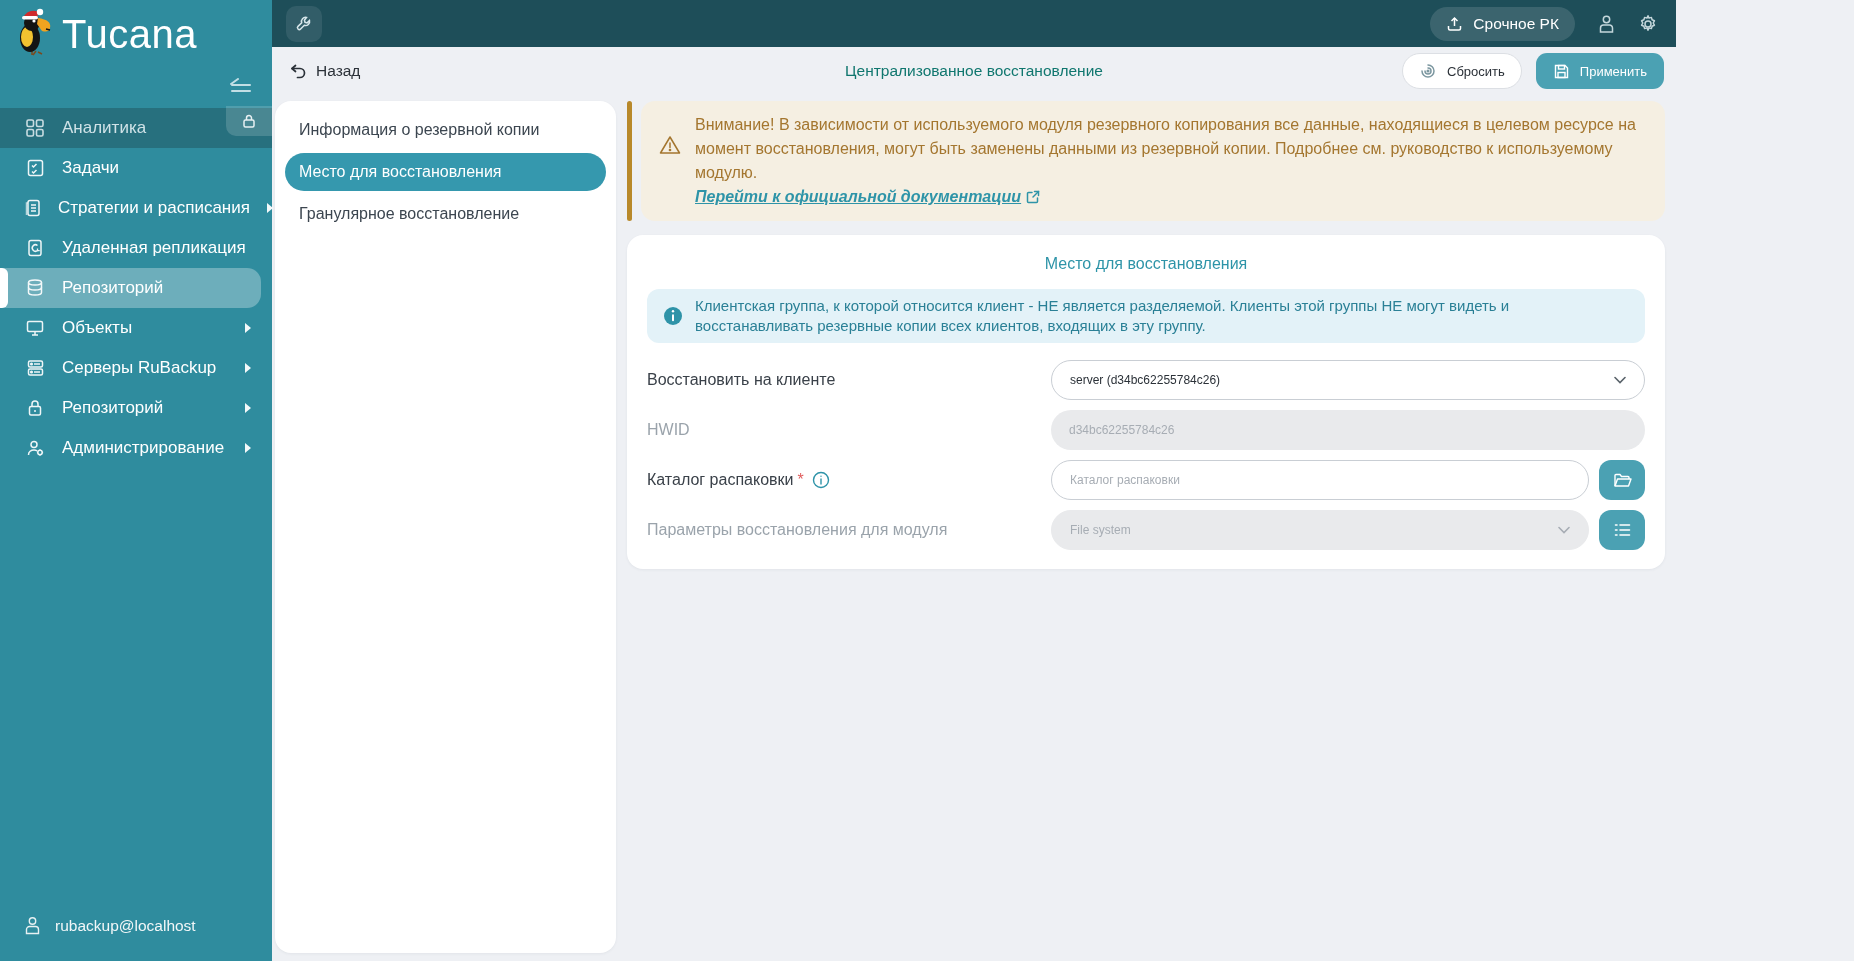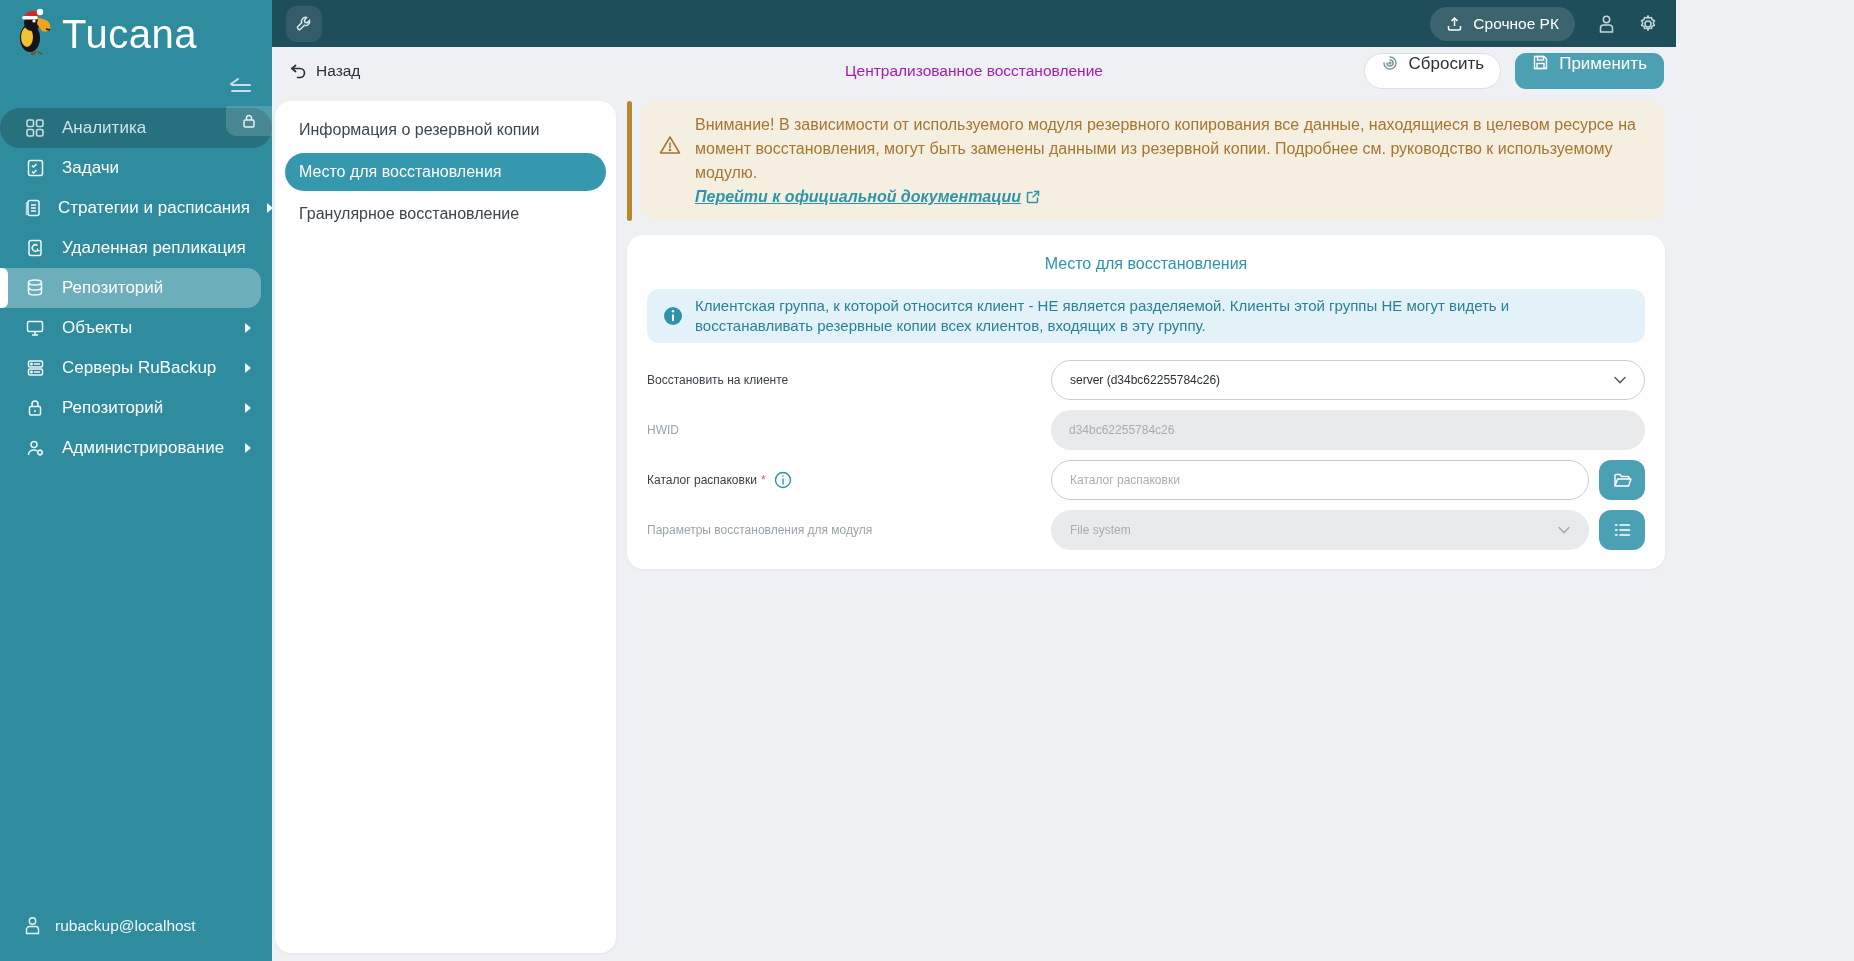--- a/index.html
+++ b/index.html
@@ -12,21 +12,21 @@
   .sidebar { width:272px; min-width:272px; background:#2F8C9E; color:#fff;
     display:flex; flex-direction:column; position:relative; }
   .main { flex:1; display:flex; flex-direction:column; min-width:0; }
 
   
   .logo-row { display:flex; align-items:flex-start; gap:10px; padding:8px 10px 0 12px; height:58px; }
   .logo-title { font-size:40px; font-weight:500; color:#fff; letter-spacing:.5px; line-height:52px; }
   .collapse-btn { position:absolute; top:76px; right:18px; cursor:pointer; opacity:.85; }
   .nav { margin-top:50px; display:flex; flex-direction:column; }
   .nav-item { position:relative; height:40px; display:flex; align-items:center; gap:16px;
-    padding:0 18px 0 24px; font-size:17px; color:#fff; cursor:pointer;border-radius:20px; }
+    padding:0 18px 0 24px; font-size:17px; color:#fff; cursor:pointer; }
   .nav-item .nav-label { flex:1; white-space:nowrap; font-weight:400; }
   .nav-icon { width:22px; display:flex; justify-content:center; opacity:.92; }
   .nav-item.locked { background:#27707E; color:#cfe2e7; }
   .nav-item.active { background:rgba(255,255,255,.30); border-radius:0 14px 14px 0; margin-right:11px; }
   .active-bar { position:absolute; left:0; top:0; width:8px; height:40px; background:#fff; border-radius:0 6px 6px 0; }
   .lock-badge { position:absolute; right:0; top:-2px; width:46px; height:30px;
     background:rgba(255,255,255,.16); border-radius:0 0 0 10px;
     display:flex; align-items:center; justify-content:center; }
   .nav-chevron { width:10px; opacity:.95; }
   .sidebar-user { margin-top:auto; display:flex; align-items:center; gap:14px;
@@ -38,25 +38,25 @@
     display:flex; align-items:center; justify-content:center; cursor:pointer; }
   .topbar-right { margin-left:auto; display:flex; align-items:center; gap:22px; }
   .urgent-btn { background:rgba(255,255,255,.13); border-radius:17px; height:34px; padding:0 16px;
     display:flex; align-items:center; gap:10px; color:#fff; font-size:15.5px; cursor:pointer; }
   .icon-btn { cursor:pointer; opacity:.9; }
 
   
   .header { height:48px; display:flex; align-items:center; padding:0 12px 0 18px; }
   .back-btn { display:flex; align-items:center; gap:10px; font-size:15.5px; color:#2B3138; cursor:pointer; }
   .page-title { position:absolute; left:50%; transform:translateX(-50%);
-    font-size:15.5px; color:#a21caf; font-weight:400; }
+    font-size:15.5px; color:#0f766e; font-weight:400; }
   .header { position:relative; }
   .header-actions { margin-left:auto; display:flex; gap:14px; }
-  .btn { height:36px; border-radius:11px; display:flex; align-items:flex-start; gap:10px;
-    font-size:17px; padding:0 16px; cursor:pointer; border:1px solid transparent; }
+  .btn { height:36px; border-radius:11px; display:flex; align-items:center; gap:10px;
+    font-size:13px; padding:0 16px; cursor:pointer; border:1px solid transparent; }
   .btn-reset { background:#fff; border-color:#DCDFE4; color:#2B3138; border-radius:18px; }
   .btn-apply { background:#4BA1B3; color:#fff; }
 
   
   .content { position:relative; flex:1; padding:6px 11px 8px 3px; display:flex; gap:11px; }
   .card { background:#fff; border-radius:16px; box-shadow:0 1px 3px rgba(30,50,60,.06); }
   .left-card { width:341px; min-width:341px; padding:10px; display:flex; flex-direction:column; gap:4px; }
   .tab { height:38px; display:flex; align-items:center; padding:0 14px; font-size:16px;
     color:#3C4650; border-radius:19px; cursor:pointer; white-space:nowrap; }
   .tab.active { background:#3598AE; color:#fff; }
@@ -73,21 +73,21 @@
   .warning-link { color:#2E94A8; font-style:italic; text-decoration:underline; font-weight:600;
     display:inline-flex; align-items:center; gap:5px; cursor:pointer; }
 
   
   .form-card { margin-top:14px; padding:12px 10px 14px 10px; }
   .form-title { text-align:center; color:#2E94A8; font-size:16px; font-weight:500; padding:8px 0 2px 0; }
   .info-box { margin:14px 10px 0 10px; background:#E3F2F8; border-radius:12px; padding:7px 16px;
     display:flex; gap:12px; align-items:center; color:#2A8096; font-size:15px; line-height:20px; font-weight:500; }
   .form-rows { margin:12px 10px 0 10px; }
   .form-row { height:50px; display:flex; align-items:center; }
-  .f-label { flex:1; font-size:12px; color:#3A4149; display:flex; align-items:center; gap:8px; }
+  .f-label { flex:1; font-size:16px; color:#3A4149; display:flex; align-items:center; gap:8px; }
   .f-label.disabled { color:#9AA3AB; }
   .req { color:#E05C5C; margin-left:-4px; }
   .f-control { width:594px; display:flex; align-items:center; gap:10px; }
   .select-box, .text-input, .dis-input { height:40px; border-radius:20px; font-size:12px;
     display:flex; align-items:center; padding:0 18px; flex:1; min-width:0; }
   .select-box { background:#fff; border:1px solid #C9CED4; color:#2B3138; justify-content:space-between; cursor:pointer; }
   .select-box.disabled { background:#E9EAEC; border-color:#E9EAEC; color:#A7ADB4; cursor:default; }
   .dis-input { background:#E9EAEC; color:#A7ADB4; }
   .text-input { background:#fff; border:1px solid #C9CED4; color:#2B3138; }
   .text-input::placeholder { color:#A7ADB4; }

